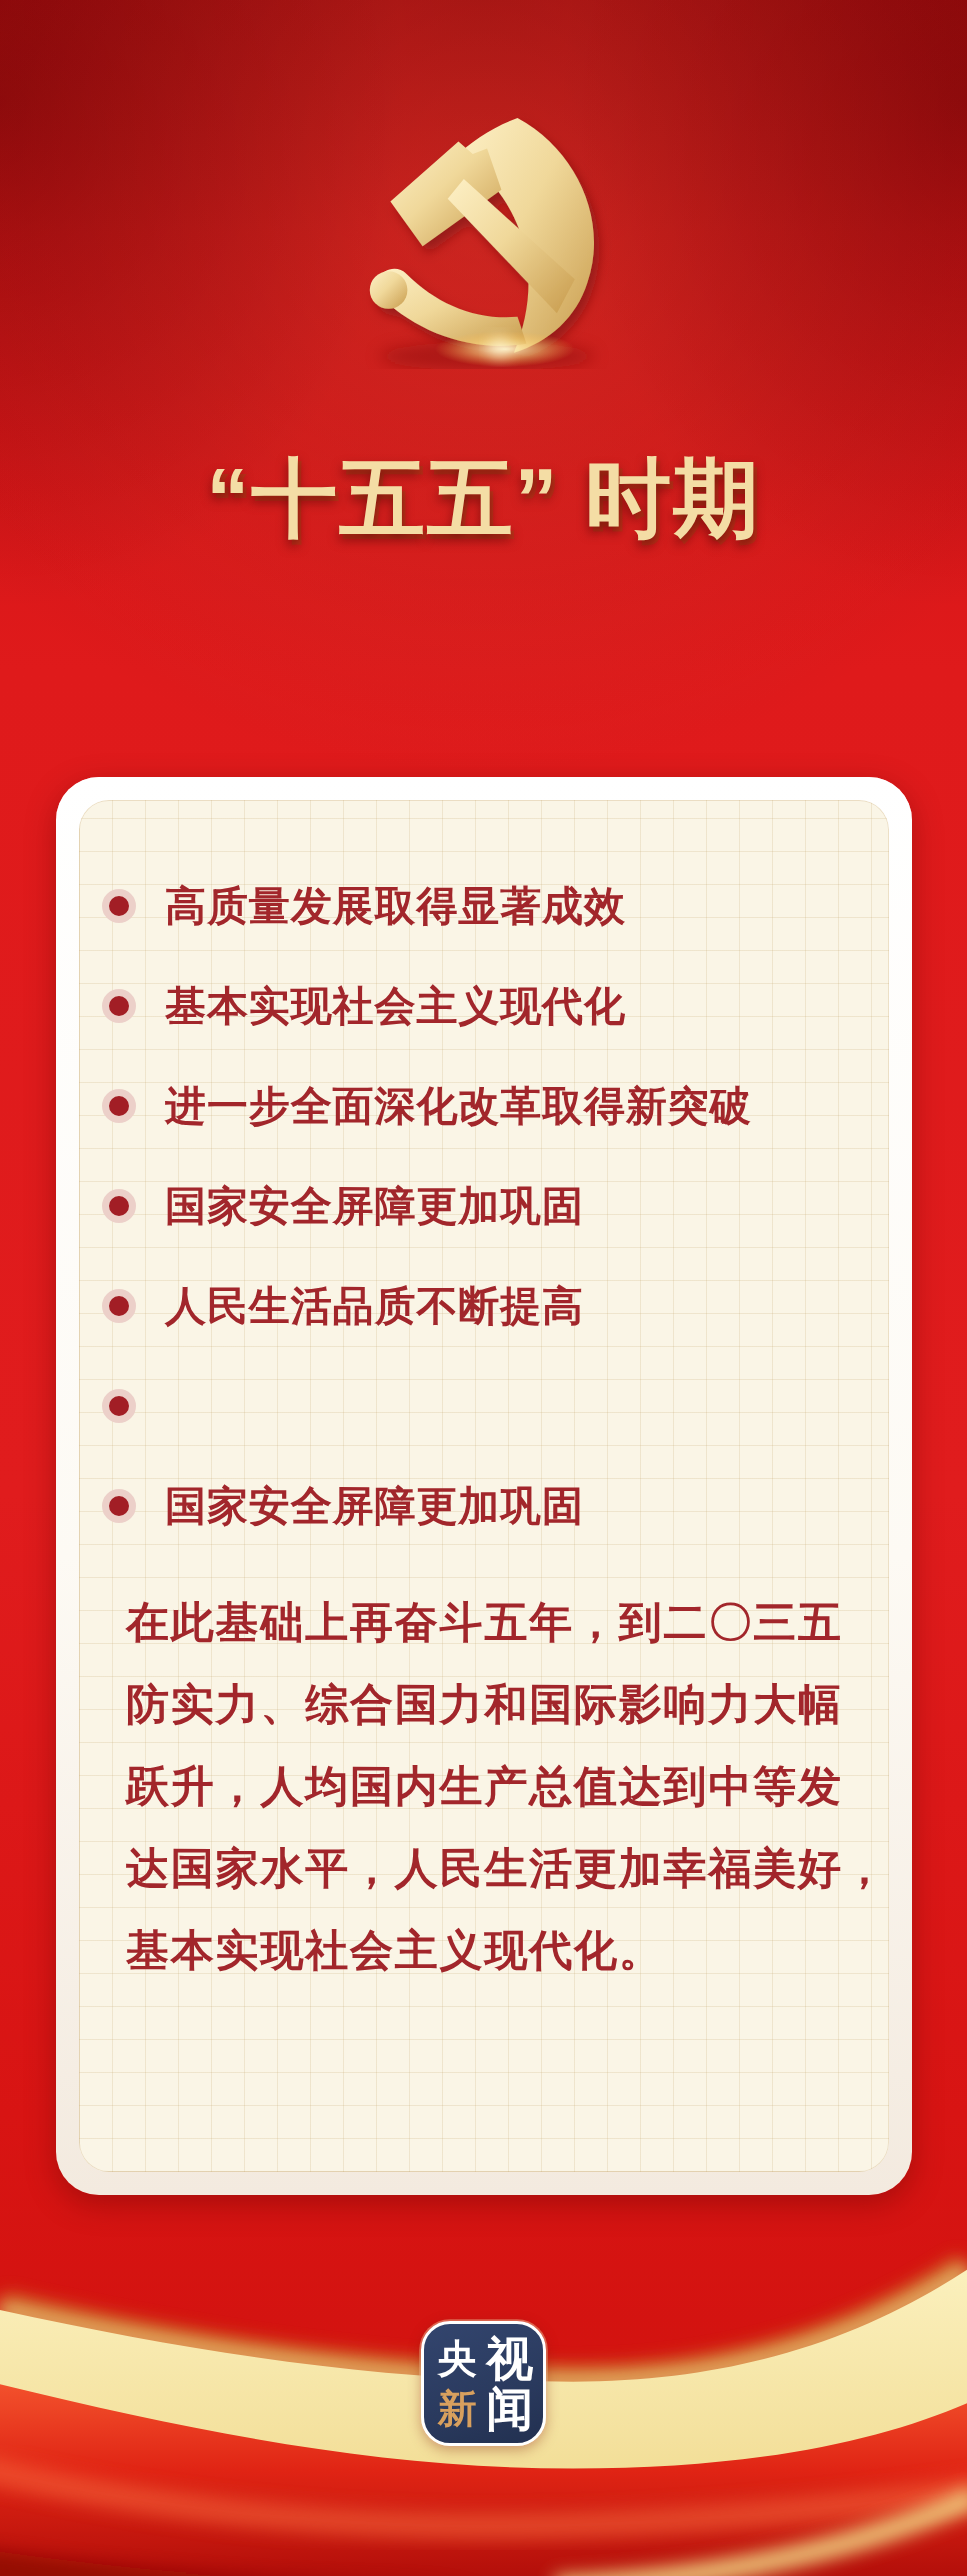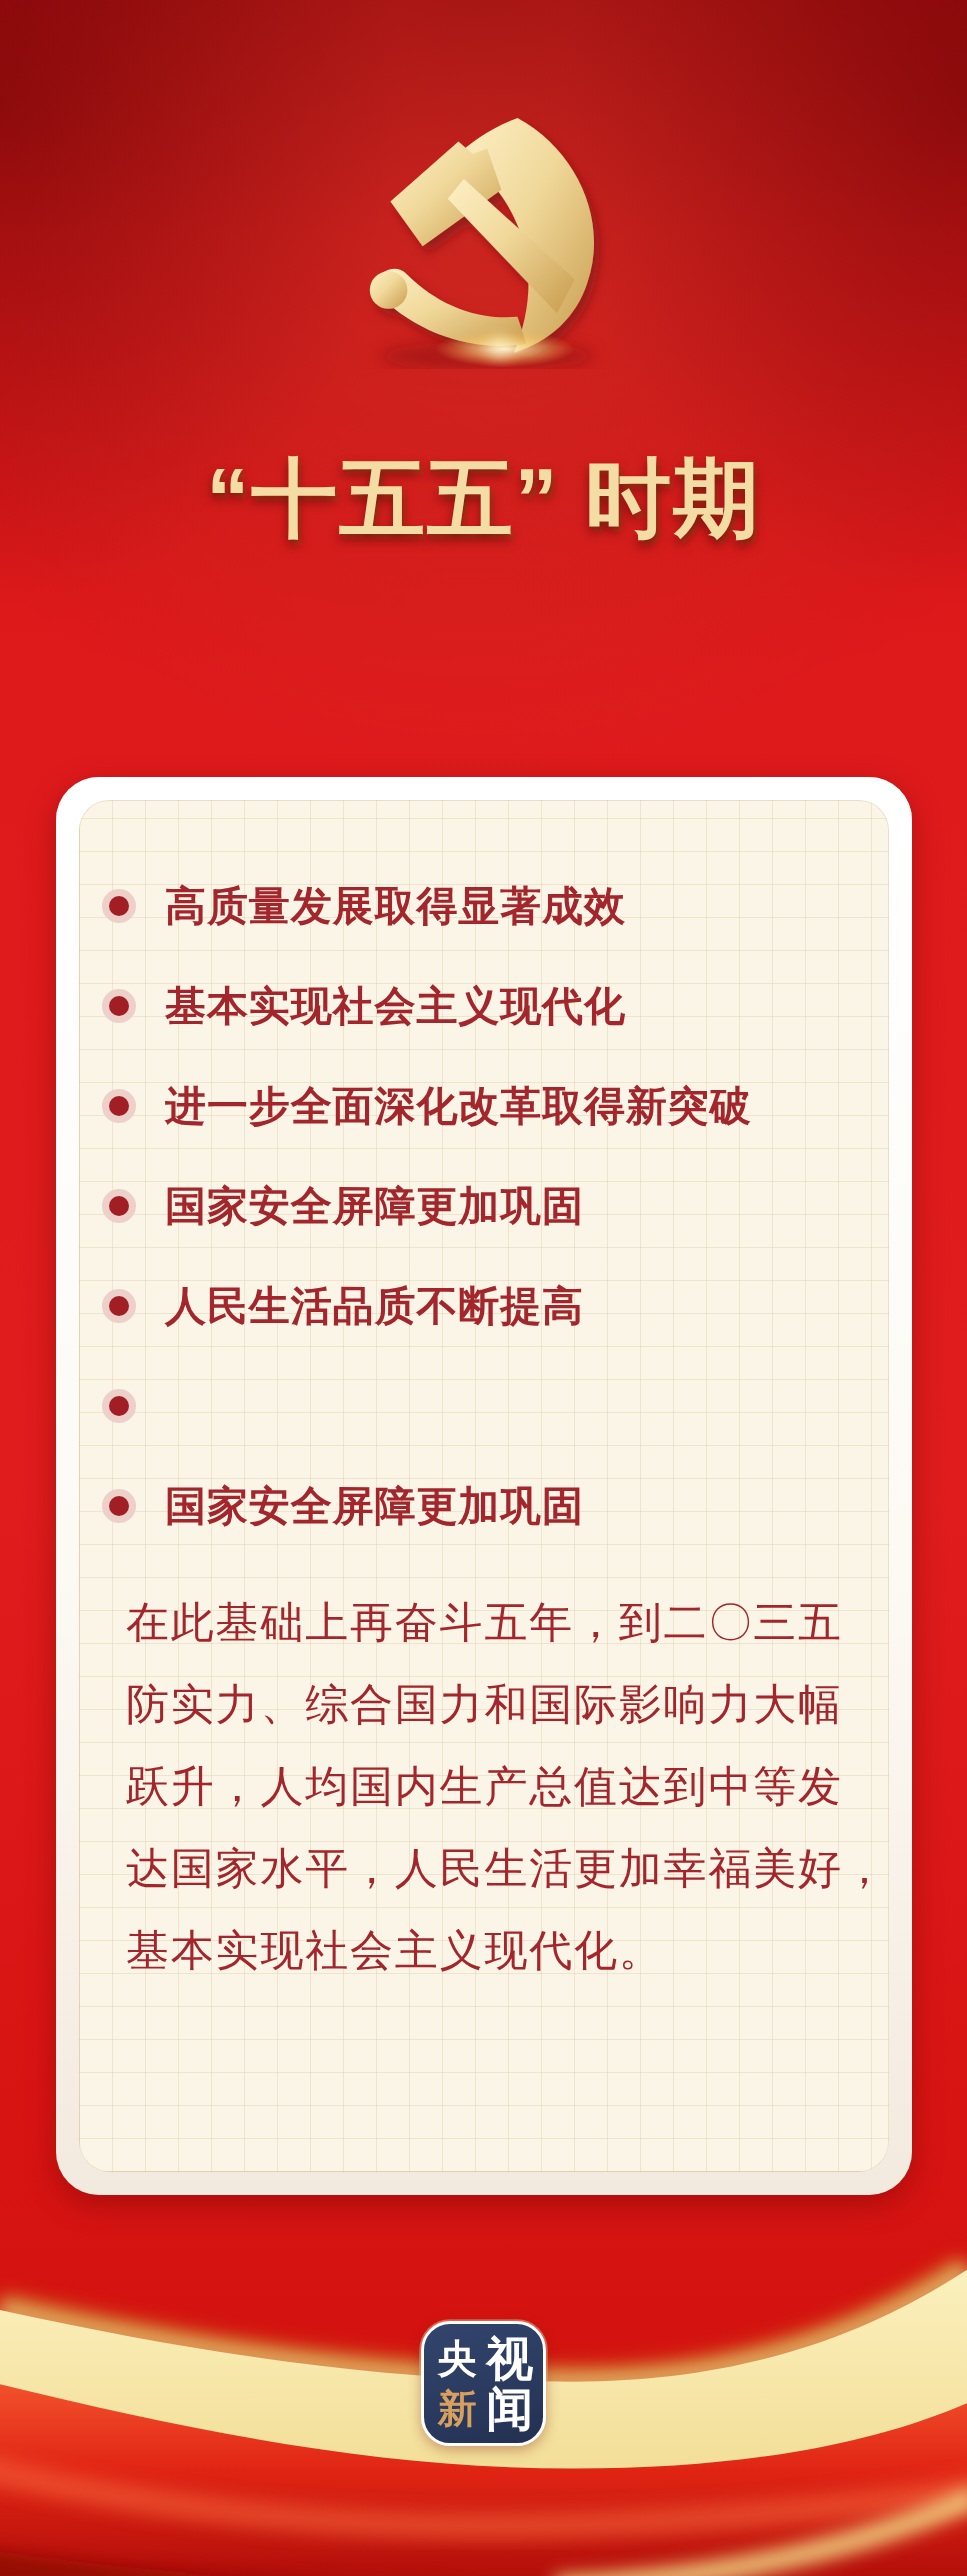--- a/index.html
+++ b/index.html
@@ -48,21 +48,21 @@
   .goal .dot{
     flex:0 0 34px;width:34px;height:34px;border-radius:50%;
     background:#a21e25;border:7.2px solid #ecd0c9;box-sizing:border-box;
     margin-right:29px;
   }
   .goal .txt{
     font-size:41px;font-weight:700;color:#a2262b;letter-spacing:0.9px;white-space:nowrap;
   }
   .summary{position:absolute;left:47px;top:781px;right:18px;}
   .summary .pline{
-    font-size:43px;font-weight:400;color:#a2262b;letter-spacing:1.8px;
+    font-size:43px;font-weight:700;color:#a2262b;letter-spacing:1.8px;
     line-height:82px;white-space:nowrap;
   }
   
   .footer-waves{position:absolute;left:0;top:2173px;width:967px;height:403px;}
   
   .logo{
     position:absolute;left:421px;top:2321px;width:125px;height:125px;box-sizing:border-box;
     background:linear-gradient(160deg,#33456e 0%,#2a3a5e 60%,#223050 100%);
     border:3.6px solid #ffffff;border-radius:29px;
     box-shadow:0 3.6px 12.5px rgba(120,20,5,.35), 0 0 0 1.8px rgba(255,220,170,.45);

